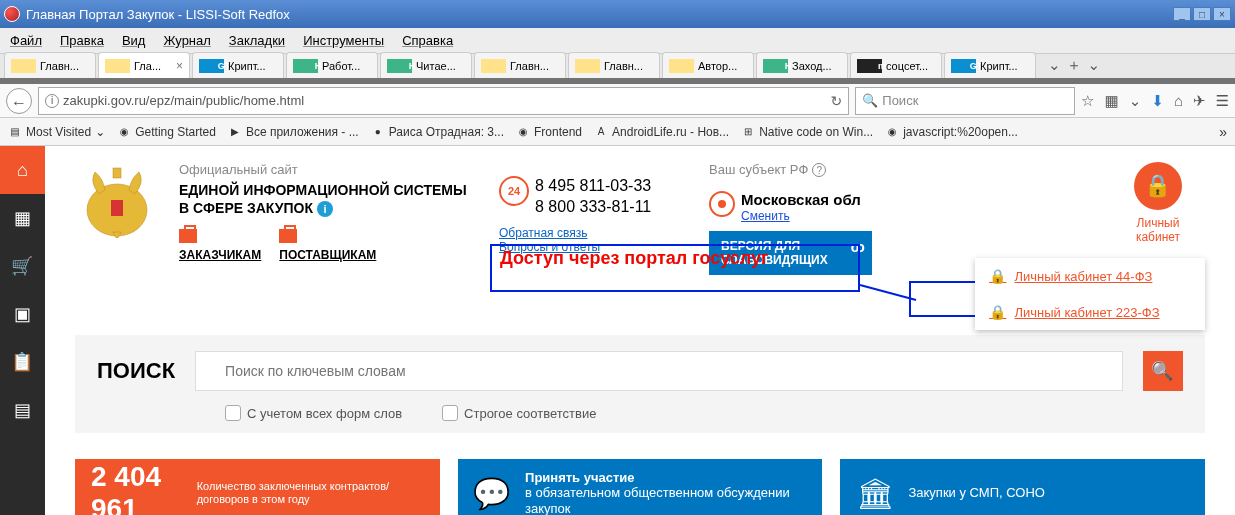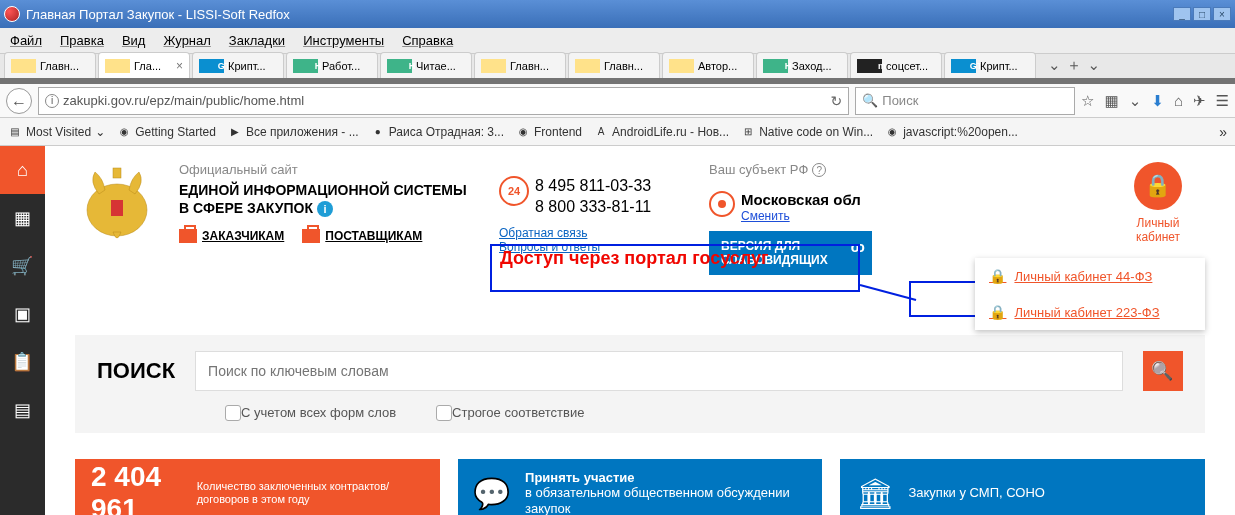--- a/index.html
+++ b/index.html
@@ -53,21 +53,21 @@
 .content { flex: 1; padding: 16px 30px 0 30px; position: relative; }
 
 .header-row { display: flex; align-items: flex-start; gap: 20px; position: relative; }
 .emblem { width: 84px; height: 90px; flex-shrink: 0; display: flex; align-items: center; justify-content: center; }
 .emblem svg { width: 80px; height: 86px; }
 .head-text { flex: 0 0 300px; }
 .small-gray { color: #888; font-size: 13px; }
 .h-title { font-weight: bold; font-size: 14px; margin-top: 4px; line-height: 1.3; }
 .h-title .info-i { display: inline-block; width: 16px; height: 16px; border-radius: 8px; background: #1f9dd6; color: #fff; text-align: center; line-height: 16px; font-size: 11px; margin-left: 4px; }
 .role-links { margin-top: 12px; display: flex; gap: 18px; font-size: 12px; }
-.role-links a { color: #000; text-decoration: underline; font-weight: bold; display: flex; align-items: flex-start; gap: 5px; cursor: pointer; }
+.role-links a { color: #000; text-decoration: underline; font-weight: bold; display: flex; align-items: flex-start; gap: 5px; cursor: pointer; flex-direction: column; }
 .role-links .case { width: 18px; height: 14px; background: #f0552b; position: relative; }
 .role-links .case::before { content: ''; position: absolute; top: -4px; left: 5px; width: 8px; height: 4px; border: 2px solid #f0552b; border-bottom: none; }
 
 .support { flex: 0 0 190px; }
 .support .ring { width: 30px; height: 30px; border: 2px solid #f0552b; border-radius: 15px; display: inline-flex; align-items: center; justify-content: center; color: #f0552b; font-weight: bold; font-size: 11px; float: left; margin-right: 6px; margin-top: 14px; }
 .support .phones { padding-top: 14px; font-weight: normal; font-size: 16px; line-height: 1.3; }
 .support .links { clear: both; padding-top: 8px; font-size: 12px; }
 .support .links a { color: #0b65c2; text-decoration: underline; display: block; cursor: pointer; }
 
 .region { position: relative; }
@@ -87,24 +87,24 @@
 .lk-dropdown .row { padding: 10px 14px; color: #f0552b; text-decoration: underline; display: flex; align-items: center; gap: 8px; cursor: pointer; }
 .lk-dropdown .row .lock { color: #f0552b; font-size: 14px; }
 
 .annot-box { position: absolute; border: 2px solid #0020e0; left: 445px; top: 98px; width: 370px; height: 48px; color: #f00600; font-weight: bold; font-size: 18px; padding: 2px 8px; }
 .annot-rect { position: absolute; border: 2px solid #0020e0; left: 864px; top: 135px; width: 244px; height: 36px; pointer-events: none; }
 .annot-line { position: absolute; border-top: 2px solid #0020e0; left: 815px; top: 138px; width: 58px; transform: rotate(15deg); transform-origin: left center; }
 
 .search-area { background: #f4f4f4; margin-top: 60px; padding: 16px 22px 12px 22px; }
 .search-row { display: flex; align-items: center; gap: 20px; }
 .search-row .lbl { font-weight: bold; font-size: 22px; }
-.search-row input { flex: 1; height: 40px; border: 1px solid #ddd; background: #fff; padding: 0 12px; font-size: 14px; }
+.search-row input { flex: 1; height: 40px; border: 1px solid #ddd; background: #fff; padding: 0 29px; font-size: 14px; }
 .search-row .go { width: 40px; height: 40px; background: #f0552b; color: #fff; display: flex; align-items: center; justify-content: center; font-size: 18px; cursor: pointer; }
 .checks { margin-top: 14px; display: flex; gap: 40px; font-size: 13px; color: #555; padding-left: 128px; }
-.checks label { display: flex; align-items: flex-start; cursor: pointer; }
+.checks label { display: flex; align-items: center; gap: 6px; cursor: pointer; }
 .checks .cb { width: 16px; height: 16px; border: 1px solid #aaa; background: #fff; border-radius: 3px; }
 
 .promo-row { display: flex; gap: 18px; margin-top: 26px; }
 .promo { flex: 1; height: 68px; color: #fff; display: flex; align-items: center; padding: 0 16px; cursor: pointer; }
 .promo.orange { background: #f0552b; }
 .promo.blue { background: #0076c0; }
 .promo .big-num { font-size: 28px; font-weight: bold; margin-right: 14px; }
 .promo .desc { font-size: 11px; line-height: 1.2; }
 .promo .p-icon { font-size: 30px; margin-right: 14px; }
 .promo .p-text { font-size: 13px; line-height: 1.2; }

